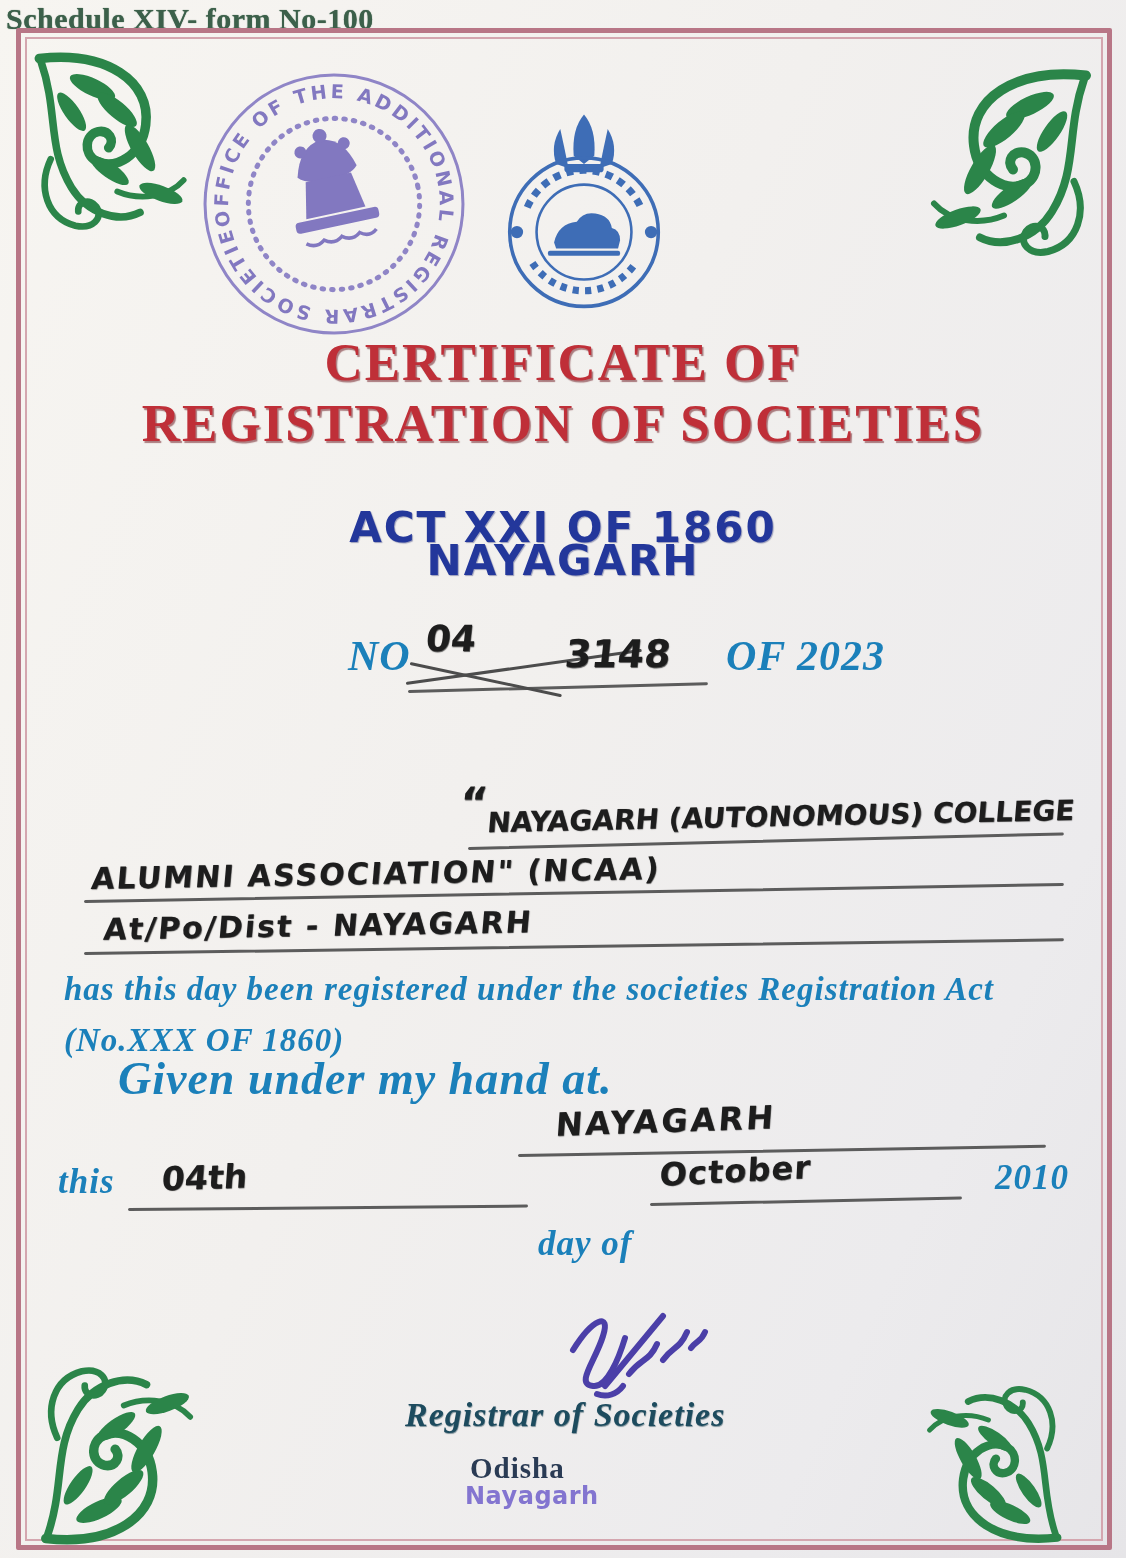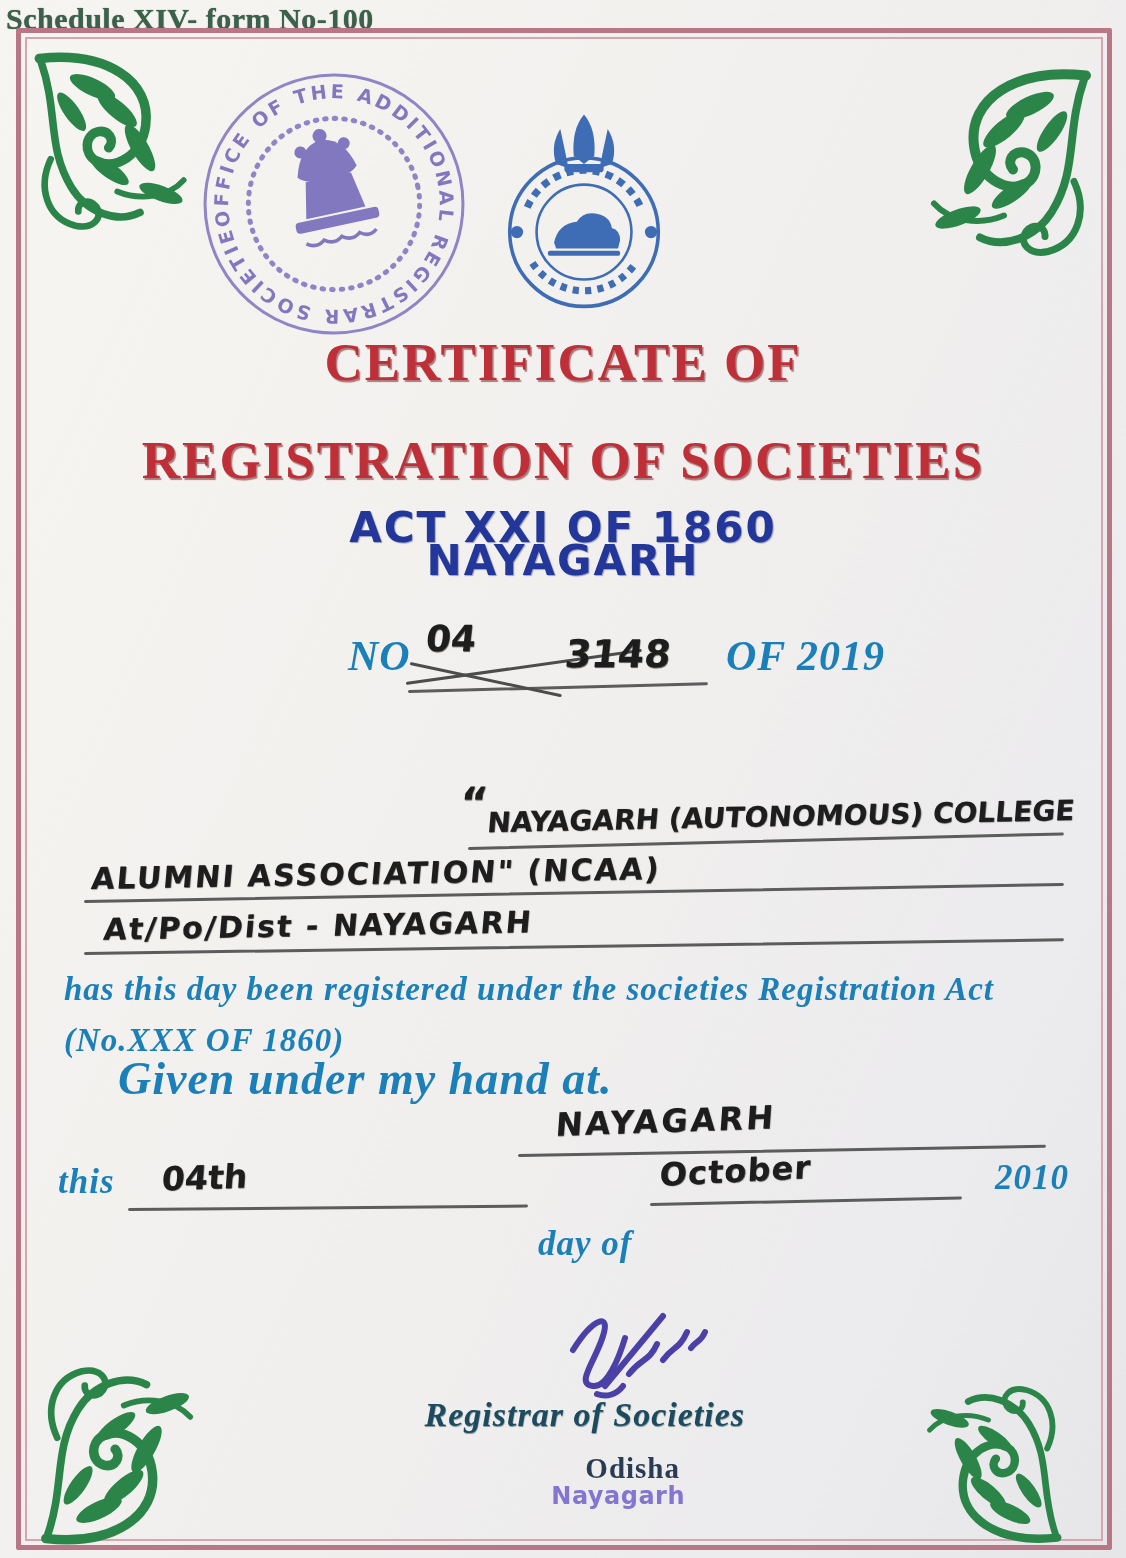--- a/index.html
+++ b/index.html
@@ -20,21 +20,21 @@
   .cyan-it{font-style:italic;font-weight:bold;color:#1e93c9;letter-spacing:1px;}
   .hand{font-family:"DejaVu Sans",sans-serif;font-weight:bold;color:#1d1d1d;
         transform:skewX(-6deg);text-shadow:.6px .6px .9px rgba(25,25,25,.7);white-space:nowrap;}
   .uline{position:absolute;height:3px;background:#5c5c5c;border-radius:2px;transform-origin:left center;}
   .strike{position:absolute;height:3px;background:#4c4c4c;border-radius:2px;transform-origin:left center;}
   .registrar{font-style:italic;font-weight:bold;color:#1d4b5e;letter-spacing:1px;
              text-shadow:.5px .5px .8px rgba(20,60,75,.5);}
   .odisha{font-weight:bold;color:#2a3b54;letter-spacing:1px;}
   .stampline{font-family:"DejaVu Sans",sans-serif;font-weight:bold;color:rgba(122,106,205,.92);
              filter:blur(.4px);letter-spacing:.5px;white-space:nowrap;}
-  .center{text-align:right;}
+  .center{text-align:left;}
 </style>
 </head>
 <body>
 
 <div class="page">
 
   <div class="abs schedule" style="left:6px;top:2px;">Schedule XIV- form No-100</div>
 
   <div class="frame">
     <div class="frame-inner"></div>
@@ -139,32 +139,32 @@
     <path d="M 45,152 A 60,60 0 0 0 145,152" fill="none" stroke="#2b5fb0" stroke-width="7" stroke-dasharray="6 6"></path>
     <circle cx="30" cy="122" r="6" fill="#2b5fb0"></circle>
     <circle cx="160" cy="122" r="6" fill="#2b5fb0"></circle>
     <g fill="#2b5fb0">
       <path d="M66,132 q4,-18 22,-20 q6,-10 18,-8 q14,2 16,14 q8,2 8,12 l-2,8 h-60 z"></path>
       <rect x="60" y="140" width="70" height="5" rx="2"></rect>
     </g>
   </svg>
 
   <div class="abs title" style="top:332px;font-size:53px;">CERTIFICATE OF</div>
-  <div class="abs title" style="top:393px;font-size:53px;margin-top:37px;">REGISTRATION OF SOCIETIES</div>
+  <div class="abs title" style="top:393px;font-size:53px;">REGISTRATION OF SOCIETIES</div>
 
   <div class="abs act" style="top:487px;font-size:42px;margin-top:16px;">ACT XXI OF 1860</div>
   <div class="abs act" style="top:536px;font-size:42px;">NAYAGARH</div>
 
   <div class="abs blue-it" style="left:348px;top:632px;font-size:42px;">NO</div>
   <div class="uline" style="left:408px;top:690px;width:300px;transform:rotate(-1.5deg);"></div>
   <div class="abs hand" style="left:426px;top:618px;font-size:36px;">04</div>
   <div class="strike" style="left:406px;top:682px;width:238px;transform:rotate(-8deg);"></div>
   <div class="strike" style="left:410px;top:662px;width:155px;transform:rotate(12deg);"></div>
   <div class="abs hand" style="left:565px;top:632px;font-size:38px;">3148</div>
-  <div class="abs blue-it" style="left:726px;top:632px;font-size:42px;">OF 2019</div>
+  <div class="abs blue-it" style="left:726px;top:632px;font-size:42px;">OF 2023</div>
 
   <div class="abs hand" style="left:460px;top:778px;font-size:42px;">“</div>
   <div class="abs hand" style="left:488px;top:800px;font-size:28px;transform:skewX(-6deg) rotate(-1.2deg);">NAYAGARH (AUTONOMOUS) COLLEGE</div>
   <div class="uline" style="left:468px;top:847px;width:596px;transform:rotate(-1.4deg);"></div>
 
   <div class="abs hand" style="left:92px;top:856px;font-size:30px;letter-spacing:2px;transform:skewX(-6deg) rotate(-1deg);">ALUMNI ASSOCIATION" (NCAA)</div>
   <div class="uline" style="left:84px;top:900px;width:980px;transform:rotate(-1deg);"></div>
 
   <div class="abs hand" style="left:104px;top:908px;font-size:30px;letter-spacing:2px;transform:skewX(-6deg) rotate(-1deg);">At/Po/Dist - NAYAGARH</div>
   <div class="uline" style="left:84px;top:952px;width:980px;transform:rotate(-0.8deg);"></div>

